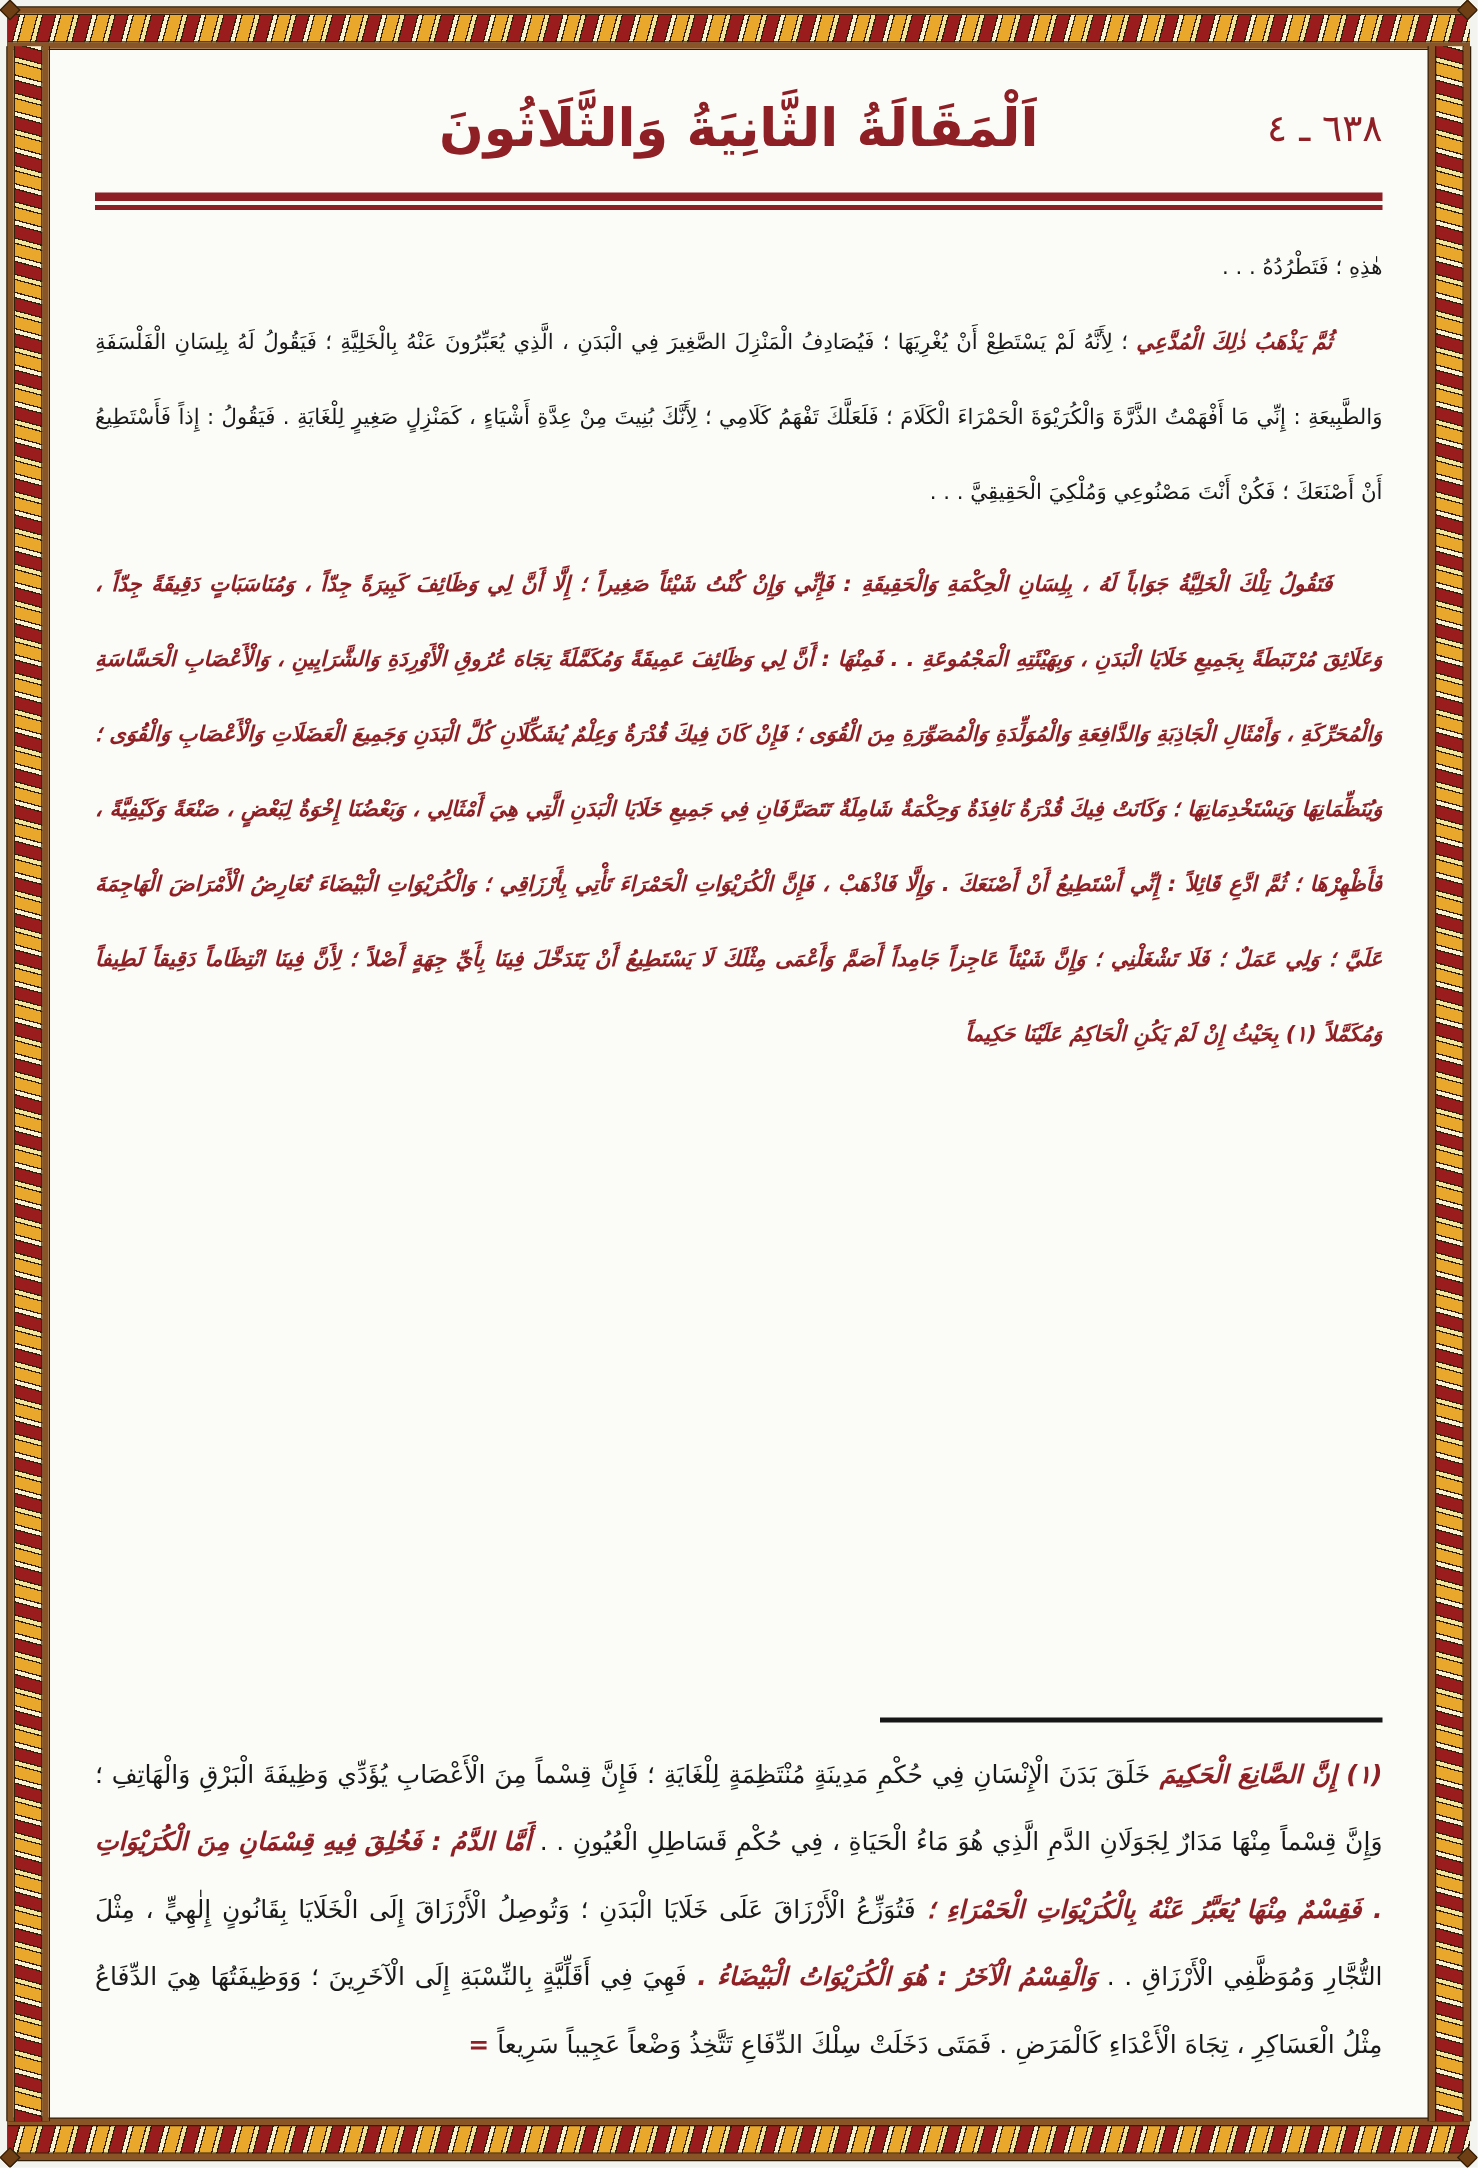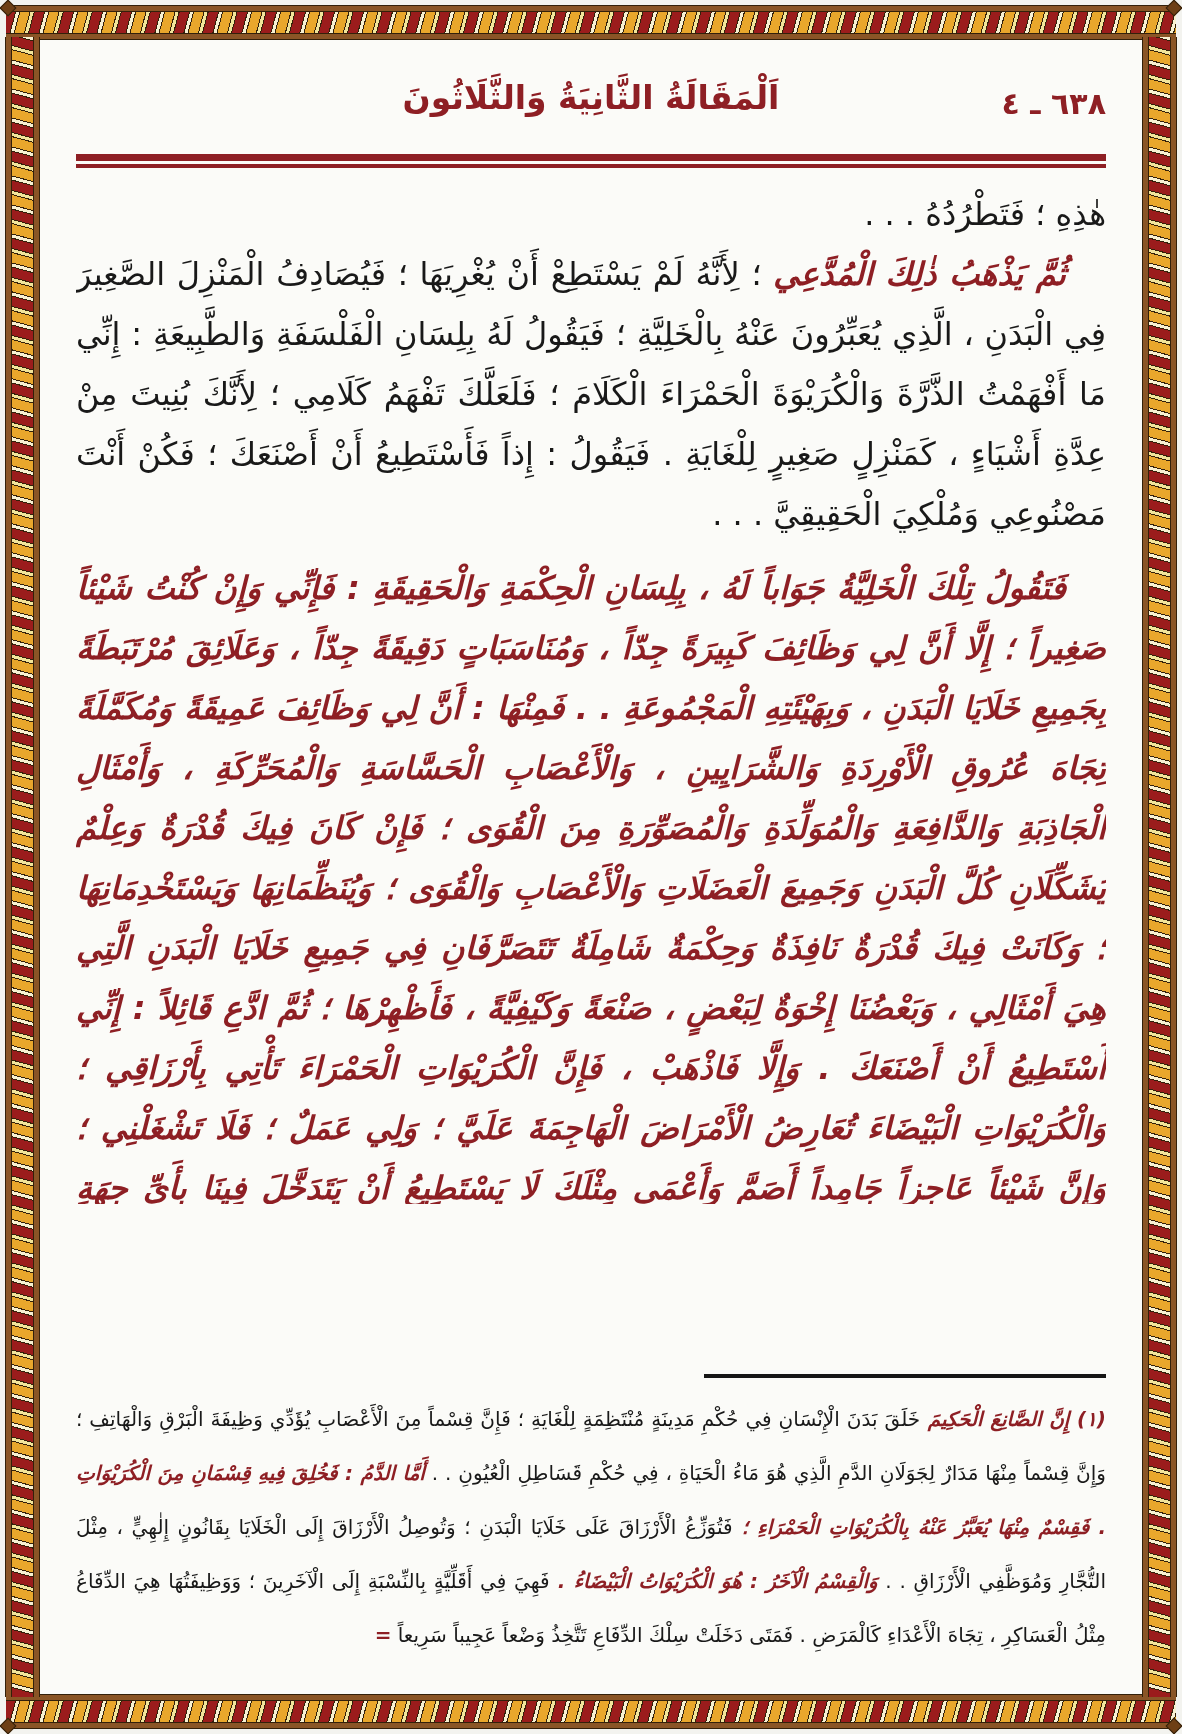--- a/index.html
+++ b/index.html
@@ -44,31 +44,31 @@
   .band-left{left:6px;} .band-right{right:6px;}
   .knob{position:absolute; width:12px; height:12px; background:#6e3f15;
     border:1px solid var(--border-dark); transform:rotate(45deg);}
   .knob-tl{top:2px; left:2px;} .knob-tr{top:2px; right:2px;}
   .knob-bl{bottom:2px; left:2px;} .knob-br{bottom:2px; right:2px;}
   
   .content{position:absolute; left:76px; right:76px; top:70px; bottom:70px; direction:rtl;}
   .header-row{position:relative; height:84px;}
   .page-num{
     position:absolute; right:0; top:16px;
-    color:var(--accent-red); font-weight:bold; font-size:30px; letter-spacing:2px;
+    color:var(--accent-red); font-weight:normal; font-size:30px; letter-spacing:2px;
   }
   .chapter-title{
     position:absolute; left:50%; transform:translateX(-50%); top:8px;
-    color:var(--accent-red); font-weight:bold; font-size:33px; white-space:nowrap;
+    color:var(--accent-red); font-weight:bold; font-size:42px; white-space:nowrap;
   }
   .double-rule{
     height:14px; margin-bottom:16px;
     background:linear-gradient(var(--accent-red) 0 7px, transparent 7px 10px, var(--accent-red) 10px 14px);
   }
-  .body-text{height:1020px; overflow:hidden; font-size:32px; line-height:60px;
+  .body-text{height:1020px; overflow:hidden; font-size:17px; line-height:60px;
     text-align:justify; color:var(--ink);}
   .body-text .para{margin:0;}
   .body-text .para.indent{text-indent:40px; }
   .body-text .para.spaced{margin-top:14px;}
   .seg-red{color:var(--accent-red); font-weight:bold;font-style:italic;}
   .seg-ink{color:var(--ink);}
   .footnote{position:absolute; left:0; right:0; bottom:2px;}
   .footnote-rule{width:402px; height:4px; background:var(--rule-black);
     margin-left:auto; margin-right:0; margin-bottom:14px;}
   .footnote-text{font-size:20px; line-height:54px; text-align:justify; color:var(--ink);}

